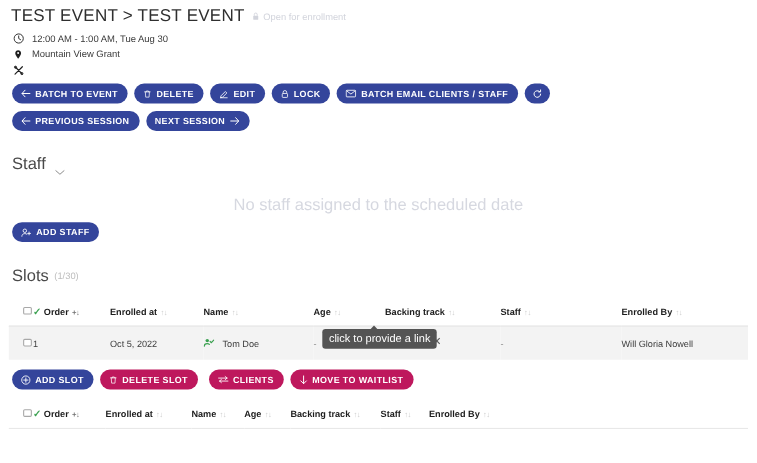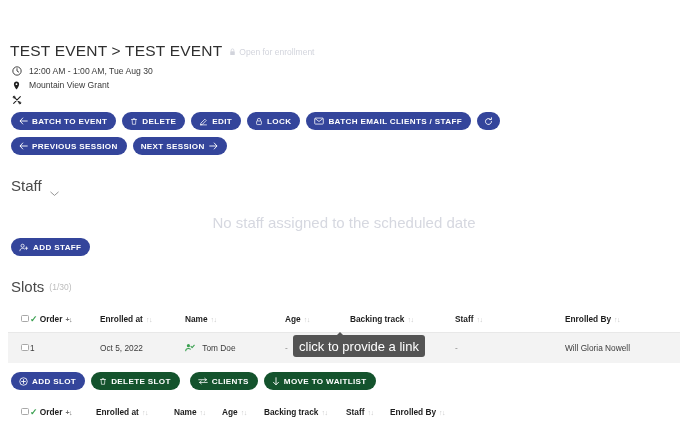--- a/index.html
+++ b/index.html
@@ -3,21 +3,21 @@
 <meta charset="utf-8">
 <style>
   * { box-sizing: border-box; margin: 0; padding: 0; }
   html, body {
     width: 688px; height: 421px;
     background: #ffffff;
     font-family: "Liberation Sans", sans-serif;
     color: #2b2b2b;
     overflow: hidden;
   }
-  .page { position: relative; width: 688px; height: 353px; padding: 0 8px; margin-top: 36px; }
+  .page { position: relative; width: 688px; height: 353px; padding: 0 8px; }
 
   
   .title-row { display: flex; align-items: baseline; gap: 7px; padding: 6px 0 2px 2px; }
   .title { font-size: 15.5px; font-weight: 400; color: #2f2f2f; letter-spacing: .2px; white-space: nowrap; }
   .enroll-status { display: flex; align-items: center; gap: 3px; font-size: 8.5px; color: #d2d4dc; white-space: nowrap; }
   .lock-mini { width: 7px; height: 8px; display: inline-block; }
 
   .meta-list { margin: 3px 0 0 3px; display: flex; flex-direction: column; gap: 3.5px; }
   .meta-row { display: flex; align-items: center; gap: 7px; font-size: 8.6px; color: #3a3a3a; }
   .meta-ico { width: 11px; height: 11px; flex: 0 0 11px; display: flex; align-items: center; justify-content: center; color: #1f1f1f; }
@@ -26,21 +26,21 @@
   .btn-row { display: flex; align-items: center; gap: 6px; margin: 7px 0 0 3px; }
   .btn {
     display: inline-flex; align-items: center; gap: 4px;
     background: #34459b; color: #fff;
     border: none; border-radius: 11px;
     font-size: 8.1px; font-weight: 700; letter-spacing: .35px;
     padding: 5px 9px 5px 8px; height: 18px; cursor: pointer;
     font-family: "Liberation Sans", sans-serif; white-space: nowrap;
   }
   .btn.icon-only { padding: 4px 7px; }
-  .btn.disabled { background: #14532d; cursor: default; justify-content: flex-end; }
+  .btn.disabled { background: #be185d; cursor: default; justify-content: flex-end; }
   .btn svg { display: block; }
 
   
   .sec-head { display: flex; align-items: center; gap: 8px; margin-left: 3px; }
   .sec-title { font-size: 15px; font-weight: 400; color: #494949; }
   .sec-count { font-size: 8.5px; color: #bdbdbd; font-weight: 400; }
   .chev { width: 9px; height: 6px; color: #8a8a8a; }
 
   .empty-msg { font-size: 15px; color: #d6d8e0; text-align: center; }
 
@@ -60,21 +60,21 @@
   .cell-icons { display: flex; align-items: center; gap: 11px; }
   .ic-link { color: #262626; cursor: pointer; }
   .ic-cloud { color: #b9b9b9; cursor: pointer; }
   .ic-x { color: #5a5a5a; font-size: 10px; cursor: pointer; line-height: 1; }
   .usercheck { color: #3aa050; margin-right: 5px; vertical-align: -1px; }
 
   
   .tooltip {
     position: absolute; left: 293px; top: 299px;
     background: #545454; color: #fff;
-    font-size: 13px; padding: 3.5px 6px; border-radius: 3px;
+    font-size: 10px; padding: 3.5px 6px; border-radius: 3px;
     white-space: nowrap; z-index: 9;
   }
   .tooltip::after {
     content: ""; position: absolute; top: -3px; left: 44px;
     border-left: 3.5px solid transparent; border-right: 3.5px solid transparent;
     border-bottom: 3.5px solid #545454;
   }
   .staff-area { position: relative; height: 30px; margin-top: 12px; }
   .staff-empty { position: absolute; left: 0; right: 0; top: 8px; }
 </style>

